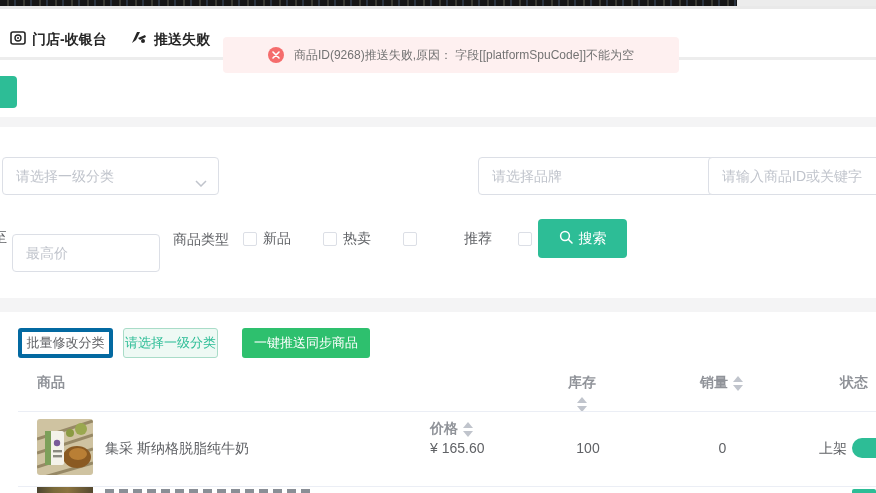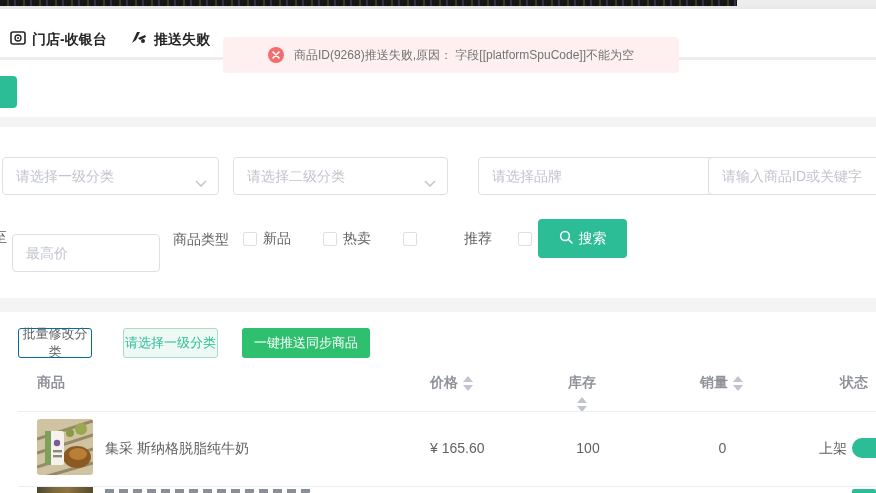--- a/index.html
+++ b/index.html
@@ -50,21 +50,21 @@
   .chk-box { width:14px; height:14px; border:1px solid #dcdfe6; border-radius:2px; background:#fff; }
   .chk-label { font-size:14px; color:#606266; }
 
   .search-btn { left:538px; top:219px; width:89px; height:39px; background:#2dbd96; border:none;
     border-radius:4px; color:#fff; font-size:14px; display:flex; align-items:center;
     justify-content:center; gap:6px; cursor:pointer; }
 
   
   .btn { position:absolute; top:328px; height:30px; border-radius:3px; font-size:13px;
     display:flex; align-items:center; justify-content:center; cursor:pointer; }
-  .btn-plain { left:18px; width:74px; background:#fff; border:1px solid #0369a1; color:#606266; }
+  .btn-plain { left:18px; width:95px; background:#fff; border:4px solid #0369a1; color:#606266; }
   .btn-light { left:123px; width:95px; background:#eef9f4; border:1px solid #a9dcc8; color:#2dbd96; }
   .btn-green { left:242px; width:128px; background:#2ec06e; border:none; color:#fff; }
 
   
   .th { position:absolute; top:374px; display:flex; align-items:center; gap:5px;
     font-size:14px; font-weight:600; color:#909399; }
   .sort { display:flex; flex-direction:column; gap:3px; cursor:pointer; }
   .sort .up { width:0; height:0; border-left:5px solid transparent; border-right:5px solid transparent;
     border-bottom:6px solid #c0c4cc; }
   .sort .down { width:0; height:0; border-left:5px solid transparent; border-right:5px solid transparent;
@@ -129,28 +129,20 @@
   <div class="abs band band1"></div>
 
   <div class="input-wrap" style="left:2px; top:157px; width:217px;">
     <input class="input" readonly="" placeholder="请选择一级分类" style="">
     <span class="chevron">
       <svg width="12" height="7" viewBox="0 0 12 7">
           <path d="M1 1 L6 6 L11 1" fill="none" stroke="#c0c4cc" stroke-width="1.5"></path>
         </svg>
     </span>
   </div>
-  <div class="input-wrap" style="left:233px; top:157px; width:215px;">
-    <input class="input" readonly="" placeholder="请选择二级分类" style="">
-    <span class="chevron">
-      <svg width="12" height="7" viewBox="0 0 12 7">
-          <path d="M1 1 L6 6 L11 1" fill="none" stroke="#c0c4cc" stroke-width="1.5"></path>
-        </svg>
-    </span>
-  </div>
   <div class="input-wrap" style="left:478px; top:157px; width:259px;">
     <input class="input" readonly="" placeholder="请选择品牌" style="">
   </div>
   <div class="input-wrap" style="left:708px; top:157px; width:190px;">
     <input class="input" placeholder="请输入商品ID或关键字" style="">
   </div>
 
   <span class="abs sep-zhi">至</span>
   <div class="input-wrap" style="left:12px; top:234px; width:148px;">
     <input class="input" placeholder="最高价" style="">
@@ -186,21 +178,21 @@
 
   <div class="abs band band2"></div>
 
   <button class="btn btn-plain">批量修改分类</button>
   <button class="btn btn-light">请选择一级分类</button>
   <button class="btn btn-green">一键推送同步商品</button>
 
   <div class="th" style="left:37px;">
     <span>商品</span>
   </div>
-  <div class="th" style="left:430px;">
+  <div class="th" style="left:430px;margin-top:46px;">
     <span>价格</span>
     <span class="sort">
         <i class="up"></i>
         <i class="down"></i>
       </span>
   </div>
   <div class="th" style="left:568px;flex-direction:column;">
     <span>库存</span>
     <span class="sort">
         <i class="up"></i>

